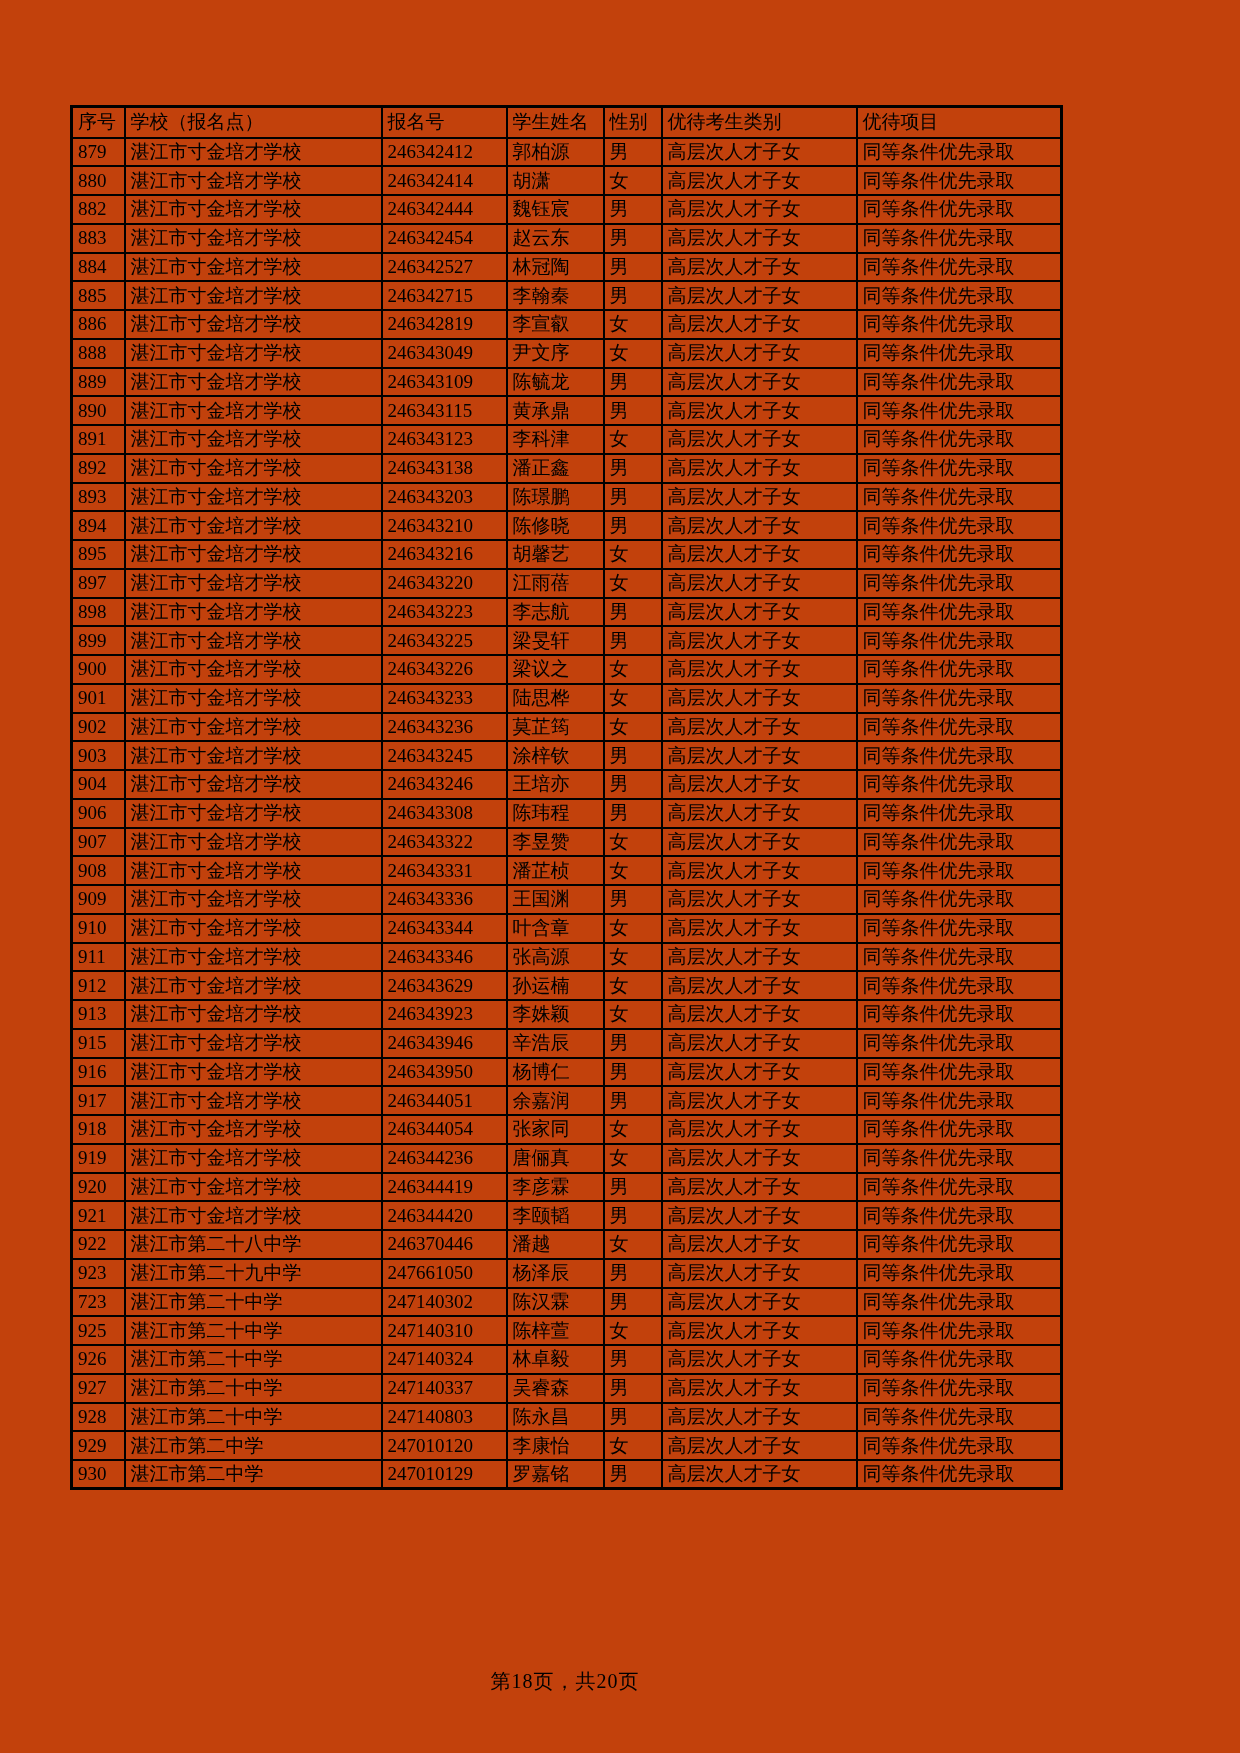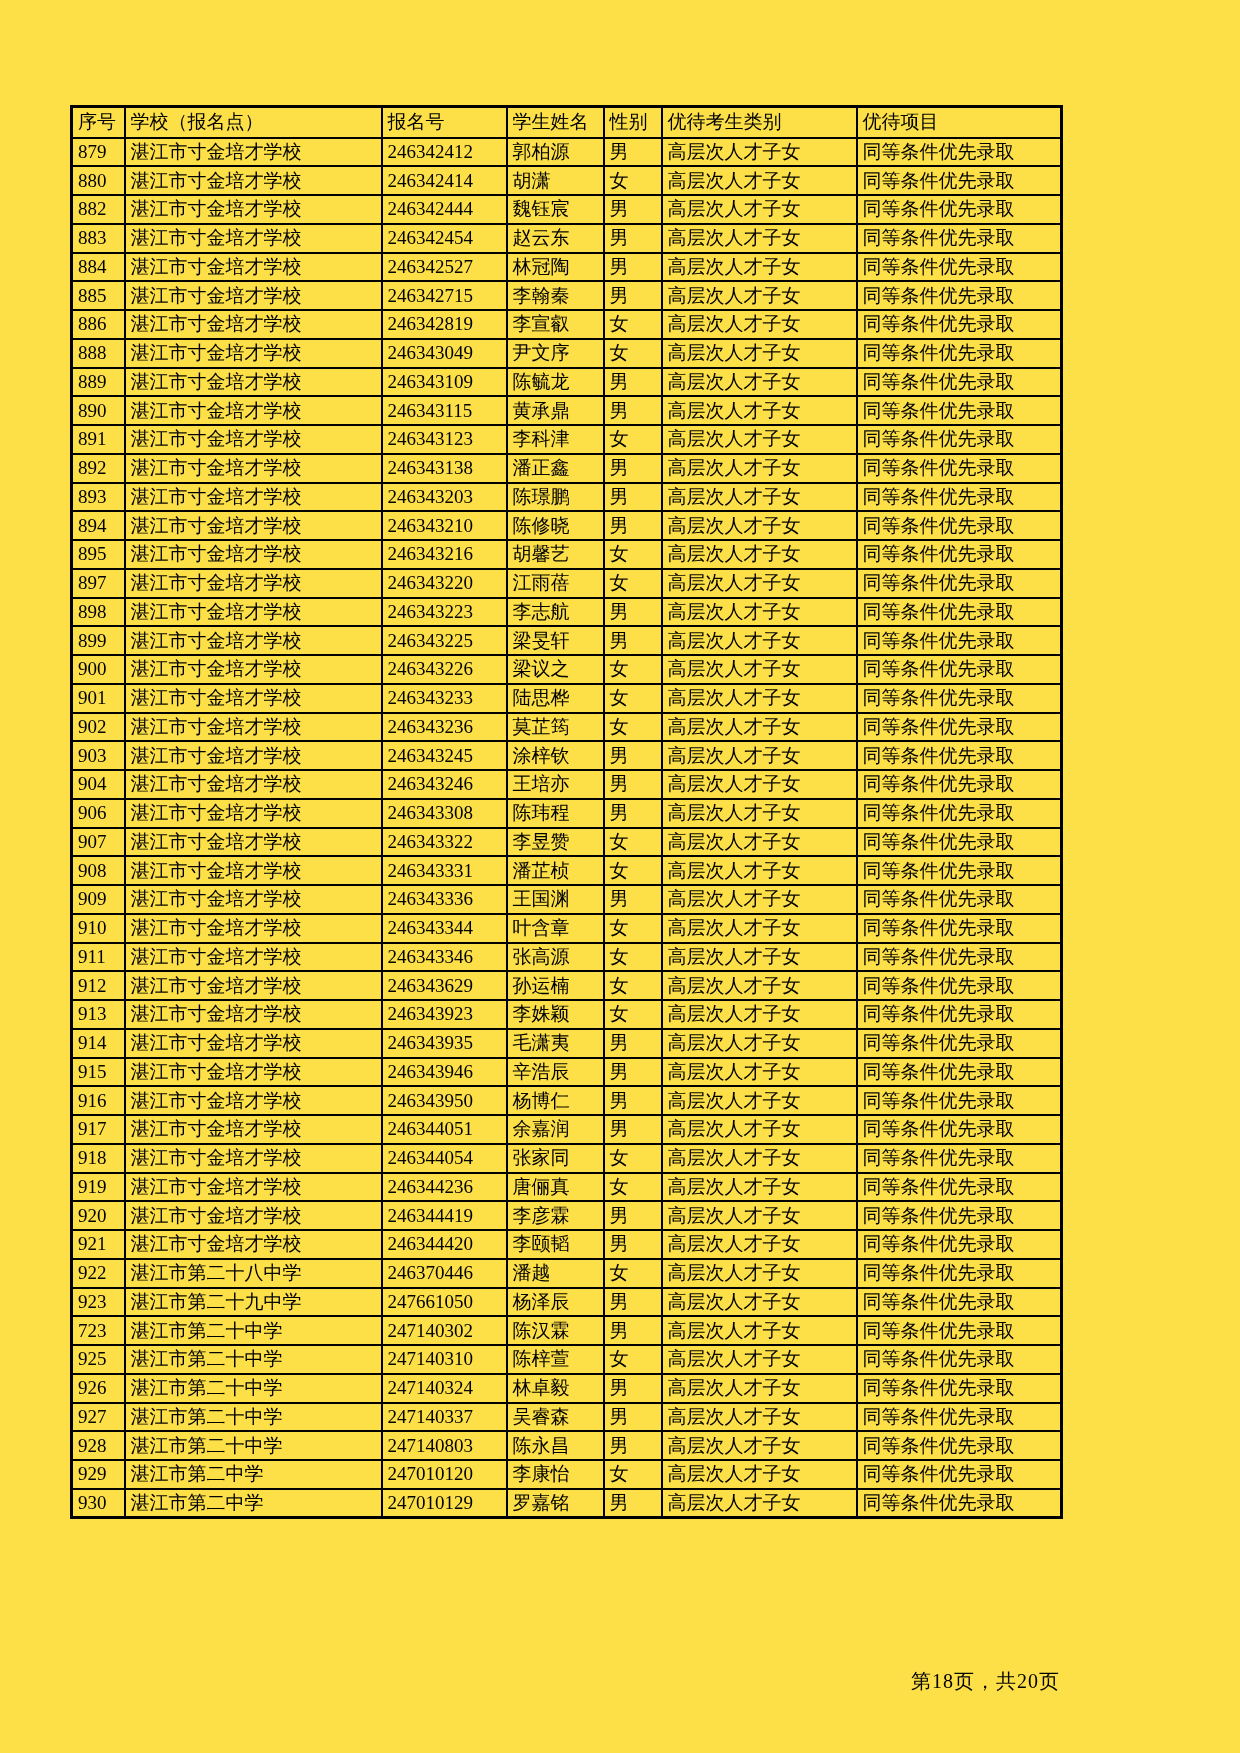--- a/index.html
+++ b/index.html
@@ -4,21 +4,21 @@
 <style>
   html, body {
     margin: 0;
     padding: 0;
     background: #ffffff;
   }
   .page {
     position: relative;
     width: 1240px;
     height: 1753px;
-    background: #fde047;
+    background: #c2410c;
     font-family: "Liberation Serif", "DejaVu Serif", serif;
     color: #000000;
   }
   table.roster {
     position: absolute;
     left: 70px;
     top: 105px;
     width: 990px;
     border-collapse: collapse;
     table-layout: fixed;
@@ -35,21 +35,21 @@
     white-space: nowrap;
     overflow: hidden;
   }
   table.roster thead tr { height: 31px; }
   table.roster tbody tr { height: 28.75px; }
   .footer {
     position: absolute;
     left: 70px;
     top: 1668px;
     width: 990px;
-    text-align: right;
+    text-align: center;
     font-size: 20px;
     letter-spacing: 1px;
   }
 </style>
 </head>
 <body>
 
 <div class="page">
   <table class="roster">
     <colgroup>
@@ -346,29 +346,20 @@
         <tr>
           <td>913</td>
           <td>湛江市寸金培才学校</td>
           <td>246343923</td>
           <td>李姝颖</td>
           <td>女</td>
           <td>高层次人才子女</td>
           <td>同等条件优先录取</td>
         </tr>
         <tr>
-          <td>914</td>
-          <td>湛江市寸金培才学校</td>
-          <td>246343935</td>
-          <td>毛潇夷</td>
-          <td>男</td>
-          <td>高层次人才子女</td>
-          <td>同等条件优先录取</td>
-        </tr>
-        <tr>
           <td>915</td>
           <td>湛江市寸金培才学校</td>
           <td>246343946</td>
           <td>辛浩辰</td>
           <td>男</td>
           <td>高层次人才子女</td>
           <td>同等条件优先录取</td>
         </tr>
         <tr>
           <td>916</td>

